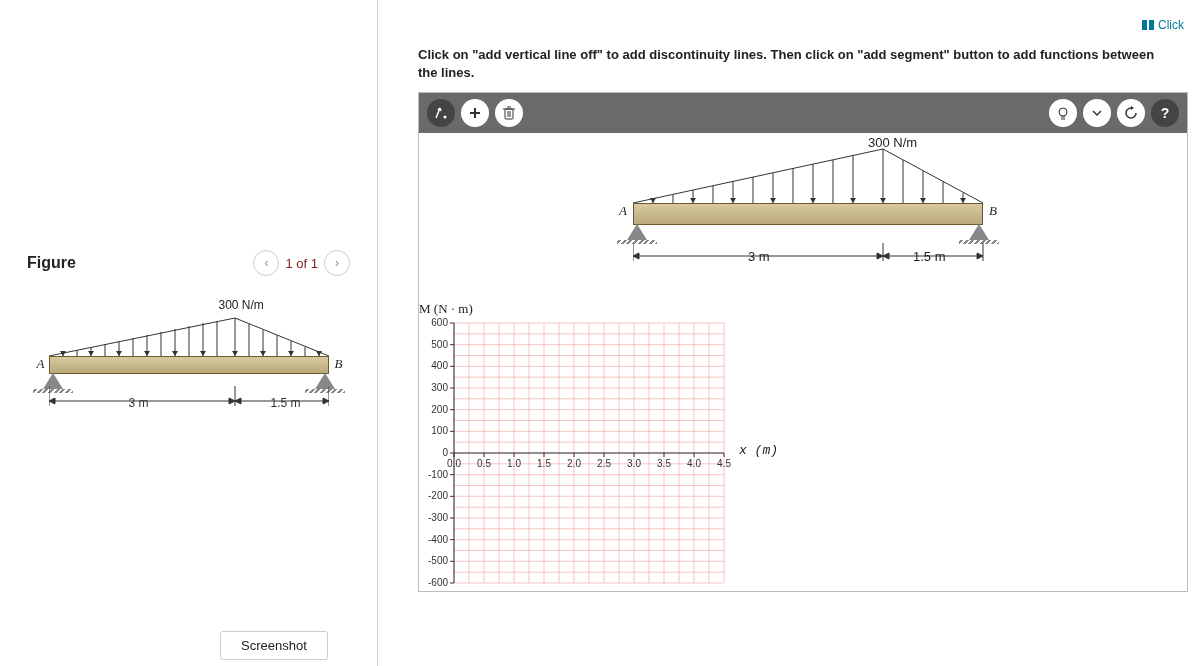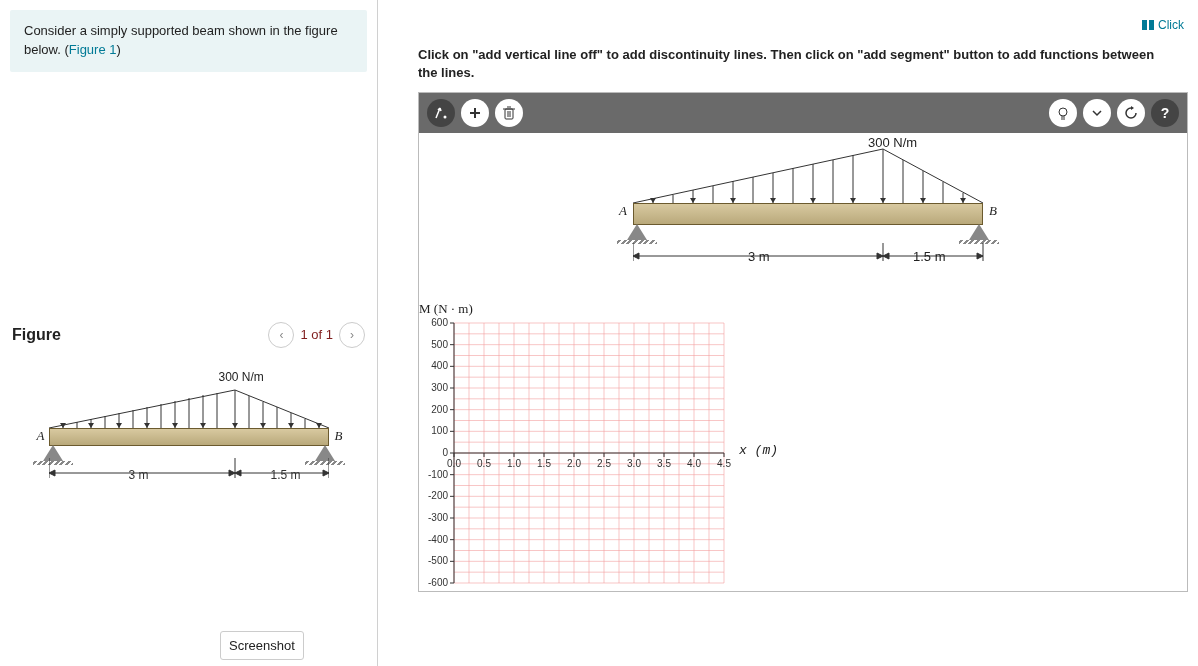--- a/index.html
+++ b/index.html
@@ -2,27 +2,27 @@
 <html><head>
 <meta charset="utf-8">
 <style>
   * { box-sizing: border-box; margin: 0; padding: 0; }
   body { font-family: Arial, Helvetica, sans-serif; font-size: 13px; color: #222; background: #fff; width: 1198px; height: 666px; overflow: hidden; }
   .layout { display: flex; height: 100%; }
   .left-panel { width: 378px; border-right: 1px solid #d0d0d0; padding: 0; overflow: hidden; }
   .right-panel { flex: 1; padding: 10px 10px 0 40px; position: relative; overflow: hidden; }
   .prompt-box { background: #eaf4f5; padding: 12px 14px; margin: 10px; border-radius: 2px; line-height: 1.45; }
   .prompt-box a { color: #007a96; text-decoration: none; }
-  .figure-header { display: flex; align-items: center; justify-content: space-between; padding: 0 12px; margin-top: 250px; }
+  .figure-header { display: flex; align-items: center; justify-content: space-between; padding: 0 27px; margin-top: 250px; }
   .figure-title { font-size: 16px; font-weight: bold; }
   .pager { display: flex; align-items: center; gap: 6px; }
   .pager-btn { width: 26px; height: 26px; border: 1px solid #ccc; border-radius: 50%; background: #fff; display: flex; align-items: center; justify-content: center; cursor: pointer; color: #888; font-size: 12px; }
   .pager-text { font-size: 13px; color: #7f1d1d; }
   .figure-canvas { margin: 30px 12px 0 12px; height: 180px; position: relative; }
-  .screenshot-pill { position: absolute; bottom: 6px; left: 220px; background: #fff; border: 1px solid #ccc; border-radius: 3px; padding: 6px 8px; font-size: 13px; }
+  .screenshot-pill { position: absolute; bottom: 6px; left: 220px; background: #fff; border: 1px solid #ccc; border-radius: 3px; padding: 6px 20px; font-size: 13px; }
   .review-link { position: absolute; top: 18px; right: 14px; color: #007a96; font-size: 12px; display: flex; align-items: center; gap: 4px; }
   .review-icon { display: inline-block; width: 12px; height: 10px; }
   .instructions { font-weight: bold; font-size: 13px; line-height: 1.4; max-width: 740px; margin-top: 36px; }
   .editor-frame { border: 1px solid #bbb; margin-top: 10px; height: 500px; background: #fff; position: relative; }
   .toolbar { background: #6a6a6a; height: 40px; display: flex; align-items: center; padding: 0 8px; gap: 6px; }
   .tool-btn { width: 28px; height: 28px; border-radius: 50%; background: #fff; border: none; display: flex; align-items: center; justify-content: center; cursor: pointer; color: #333; font-size: 14px; }
   .tool-btn.dark { background: #444; color: #fff; }
   .tool-spacer { flex: 1; }
   .editor-body { display: flex; height: calc(100% - 40px); }
   .editor-left { width: 310px; border-right: 1px solid #ccc; display: flex; align-items: flex-start; justify-content: center; padding-top: 130px; color: #555; font-size: 14px; }
@@ -36,23 +36,20 @@
   .dim-line { position: absolute; top: 90px; height: 20px; font-size: 12px; color: #333; }
   .beam-block { position: relative; width: 380px; height: 150px; margin: 10px auto 0 auto; }
   .plot-block { position: relative; width: 380px; height: 300px; margin: 8px 0 0 -10px; }
 </style>
 </head>
 <body>
 
 <div class="layout">
 
   <div class="left-panel">
-    <div class="prompt-box">
-      <span>Consider a simply supported beam shown in the figure below. (</span><a href="#">Figure 1</a><span>)</span>
-    </div>
 
     <div class="figure-header">
       <div class="figure-title">Figure</div>
       <div class="pager">
         <button class="pager-btn">‹</button>
         <span class="pager-text">1 of 1</span>
         <button class="pager-btn">›</button>
       </div>
     </div>
 

